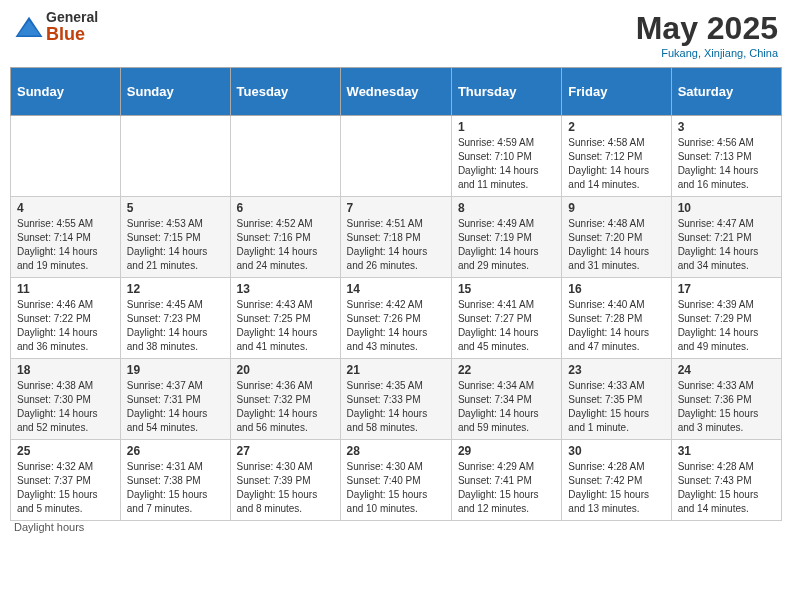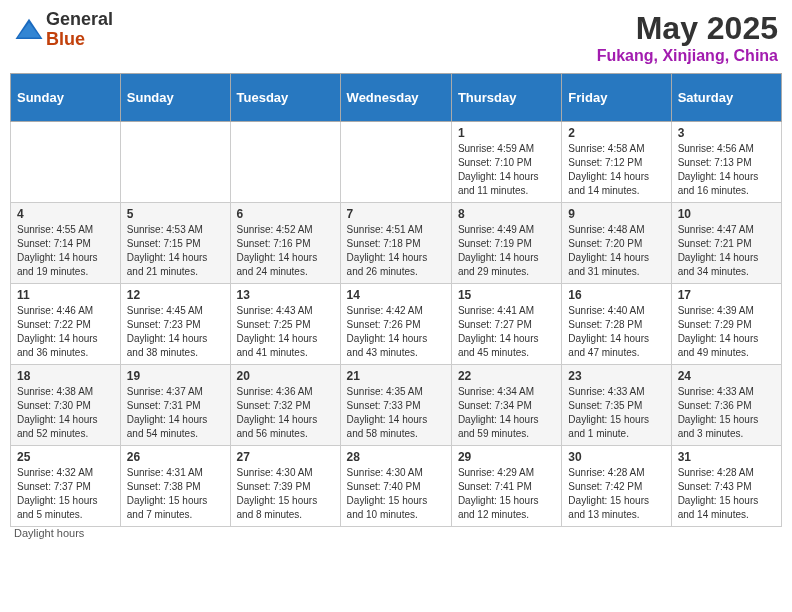--- a/index.html
+++ b/index.html
@@ -20,21 +20,21 @@
     .logo {
       display: flex;
       align-items: center;
     }
     .logo-text {
       display: flex;
       flex-direction: column;
       line-height: 1.1;
     }
     .logo-general {
-      font-size: 18px;
+      font-size: 14px;
       font-weight: bold;
       color: #333;
     }
     .logo-blue {
       font-size: 18px;
       font-weight: bold;
       color: #c2410c;
     }
     .logo-icon {
       width: 30px;
@@ -43,23 +43,22 @@
     }
     .title-block {
       text-align: right;
     }
     .month-title {
       font-size: 32px;
       font-weight: bold;
       color: #333;
     }
     .location-title {
-      font-size: 16px;
-      color: #a21caf;
-      font-weight: bold;
+      font-size: 11px;
+      color: #0369a1;
     }
     .calendar {
       width: 100%;
       border-collapse: collapse;
     }
     .calendar th {
       background-color: #2878c0;
       color: white;
       text-align: left;
       padding: 16px 6px;

